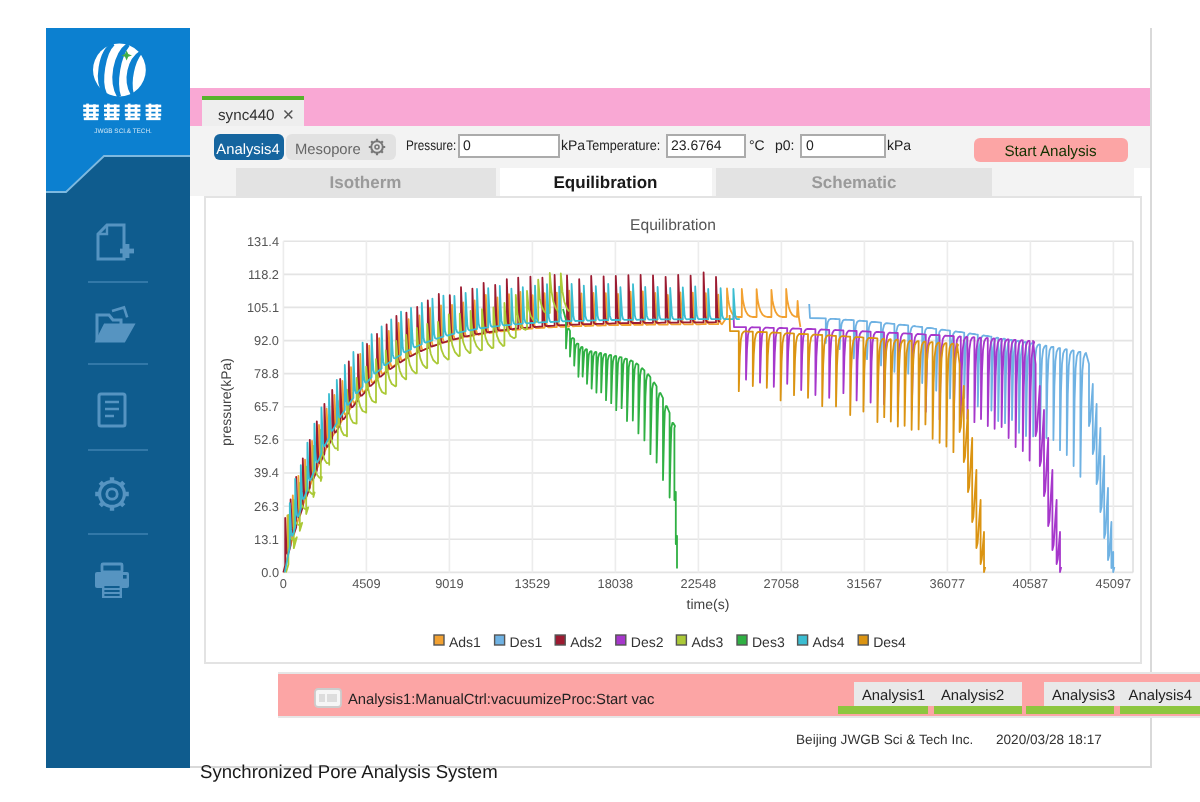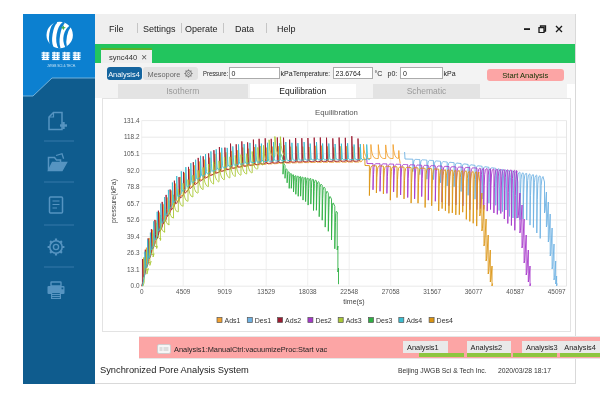--- a/index.html
+++ b/index.html
@@ -1,28 +1,28 @@
 <!DOCTYPE html>
 <html><head><meta charset="utf-8"><style>
 html,body{margin:0;padding:0;width:600px;height:401px;background:#fff;overflow:hidden;
 font-family:"Liberation Sans",sans-serif;-webkit-font-smoothing:antialiased;}
 .a{position:absolute;}
 #win{position:absolute;left:23px;top:14px;width:553px;height:370px;background:#fff;
 border-right:1px solid #d9d9d9;border-bottom:1px solid #d9d9d9;box-sizing:border-box;}
 #menu{left:72px;top:0;width:480px;height:30px;background:#efefef;color:#222;font-size:9px;}
 .mi{position:absolute;top:10px;}
 .sep{position:absolute;top:9px;width:1px;height:10px;background:#c5c5c5;}
-#tabrow{left:72px;top:30px;width:480px;height:19px;background:#22c55e;text-decoration:underline;}
+#tabrow{left:72px;top:30px;width:480px;height:19px;background:#f9a8d4;text-decoration:underline;}
 #tab{position:absolute;left:6px;top:3.5px;width:51px;height:15.5px;background:#eeeeee;
 border-top:2px solid #57b32b;box-sizing:border-box;font-size:7.6px;color:#333;}
 #toolbar{left:72px;top:49px;width:480px;height:21px;background:#f3f3f3;font-size:7px;color:#333;}
 .inp{position:absolute;top:4px;height:12px;background:#fff;border:1px solid #ababab;box-sizing:border-box;
 font-size:7px;color:#222;padding:1.5px 0 0 2px;}
 #subtabs{left:72px;top:70px;width:472px;height:14px;background:#f3f3f3;font-size:8.5px;}
-.stab{position:absolute;top:0;height:14px;background:#e3e3e3;color:#9a9a9a;text-align:center;line-height:14px;}
+.stab{position:absolute;top:0;height:14px;background:#e3e3e3;color:#9a9a9a;text-align:center;line-height:14px;font-weight:bold;}
 #chartpanel{left:79px;top:84px;width:469px;height:234px;background:#fff;border:1px solid #e3e3e3;box-sizing:border-box;}
 #statusrow{left:72px;top:322px;width:480px;height:23px;background:#fca5a5;border-top:1px solid #e6e6e6;border-bottom:1px solid #e6e6e6;box-sizing:border-box;margin-left:44px;}
 #bottombar{left:72px;top:345px;width:480px;height:24px;background:#fff;}
 .chip{position:absolute;top:3.5px;width:44.5px;height:12px;background:#e9e9e9;color:#222;font-size:7.4px;
 text-align:left;padding:2px 0 0 4px;box-sizing:border-box;}
 .gbar{position:absolute;top:15.5px;width:44.5px;height:4.5px;background:#8dc63f;}
 </style></head><body>
 <div id="win">
 <svg class="a" style="left:0;top:0" width="72" height="370" viewBox="0 0 72 370">
       <rect x="0" y="0" width="72" height="370" fill="#0f5c8e"></rect>
@@ -104,40 +104,20 @@
           <rect x="29" y="268" width="10" height="4" rx="0.5" fill="none" stroke="#5694c1" stroke-width="1.4"></rect>
           <rect x="25.5" y="272" width="17" height="8" rx="1"></rect>
           <rect x="29" y="277" width="10" height="8" fill="#5694c1"></rect>
           <g stroke="#0f5c8e" stroke-width="0.9">
             <path d="M30.2,279.5 h7.6 M30.2,281.5 h7.6 M30.2,283.5 h7.6"></path>
           </g>
           <rect x="39.5" y="273.5" width="1.8" height="1.8" fill="#0f5c8e"></rect>
         </g>
       </g>
     </svg>
-<div class="a" id="menu">
-<span class="mi" style="left:14px">File</span>
-<div class="sep" style="left:42px"></div>
-<span class="mi" style="left:48px">Settings</span>
-<div class="sep" style="left:86px"></div>
-<span class="mi" style="left:90px">Operate</span>
-<div class="sep" style="left:128px"></div>
-<span class="mi" style="left:140px">Data</span>
-<div class="sep" style="left:171px"></div>
-<span class="mi" style="left:182px">Help</span>
-<svg class="a" style="left:427px;top:13px" width="10" height="4">
-        <rect x="2" y="1.2" width="6" height="1.8" fill="#1a1a1a"></rect>
-      </svg>
-<svg class="a" style="left:443px;top:11px" width="9" height="8">
-        <path d="M2.5,2.5 v-1.5 h5 v5 h-1.5 M1,2.7 h5 v5 h-5 Z" fill="none" stroke="#1a1a1a" stroke-width="1.3"></path>
-      </svg>
-<svg class="a" style="left:460px;top:11px" width="8" height="8">
-        <path d="M1,1 L7,7 M7,1 L1,7" stroke="#1a1a1a" stroke-width="1.3"></path>
-      </svg>
-</div>
 <div class="a" id="tabrow">
       <div id="tab">
         <span style="position:absolute;left:8px;top:3.5px">sync440</span>
 <span style="position:absolute;left:40px;top:3.5px;color:#555">✕</span>
       </div>
     </div>
 <div class="a" id="toolbar">
 <div class="a" style="left:11.5px;top:4px;width:35px;height:13px;background:#15659f;border-radius:3px;color:#fff;text-align:center;padding-top:2.5px;box-sizing:border-box;font-size:7.4px;">Analysis4</div>
 <div class="a" style="left:47.5px;top:4px;width:55px;height:13px;background:#e2e2e2;border-radius:3px;color:#666;padding:2.5px 0 0 5px;box-sizing:border-box;font-size:7.4px;">Mesopore
 <svg class="a" style="left:41px;top:2px" width="9" height="9" viewBox="0 0 9 9">
@@ -155,21 +135,21 @@
 <div class="inp" style="left:237.5px;width:40.5px;">23.6764</div>
 <span class="a" style="left:279.5px;top:6.5px;color:#222">°C</span>
 <span class="a" style="left:292.5px;top:6.5px;color:#222">p0:</span>
 <div class="inp" style="left:305px;width:42.5px;">0</div>
 <span class="a" style="left:348.5px;top:6.5px;color:#222">kPa</span>
 <div class="a" style="left:391.5px;top:5.5px;width:77.5px;height:12px;background:#fca5a5;border-radius:3px;color:#123200;text-align:center;padding-top:2px;box-sizing:border-box;font-size:7.6px;">Start Analysis</div>
 </div>
 <div class="a" id="subtabs">
 <div class="stab" style="left:22.5px;width:130.5px;">Isotherm</div>
 <div class="stab" style="left:154.5px;width:106.5px;background:#fff;color:#1a1a1a;">Equilibration</div>
-<div class="stab" style="left:278px;width:107px;">Schematic</div>
+<div class="stab" style="left:263px;width:138px;">Schematic</div>
 </div>
 <div class="a" id="chartpanel"></div>
 <svg class="a" style="left:-23px;top:-14px" width="600" height="401" viewBox="0 0 600 401" shape-rendering="auto">
       <line x1="141.7" y1="286.2" x2="566.5" y2="286.2" stroke="#e4e4e4" stroke-width="0.8"></line>
       <line x1="141.7" y1="269.6" x2="566.5" y2="269.6" stroke="#e4e4e4" stroke-width="0.8"></line>
       <line x1="141.7" y1="253.1" x2="566.5" y2="253.1" stroke="#e4e4e4" stroke-width="0.8"></line>
       <line x1="141.7" y1="236.5" x2="566.5" y2="236.5" stroke="#e4e4e4" stroke-width="0.8"></line>
       <line x1="141.7" y1="220.0" x2="566.5" y2="220.0" stroke="#e4e4e4" stroke-width="0.8"></line>
       <line x1="141.7" y1="203.4" x2="566.5" y2="203.4" stroke="#e4e4e4" stroke-width="0.8"></line>
       <line x1="141.7" y1="186.8" x2="566.5" y2="186.8" stroke="#e4e4e4" stroke-width="0.8"></line>
@@ -239,26 +219,26 @@
       <rect x="429.1" y="317.5" width="5" height="5" fill="#db9412" stroke="#555" stroke-width="0.7"></rect>
       <text x="436.6" y="323.3" font-size="7" fill="#333">Des4</text>
     </svg>
 <div class="a" id="statusrow">
 <svg class="a" style="left:18px;top:7px" width="14" height="10">
         <rect x="0.5" y="0.5" width="13" height="9" rx="1.5" fill="#f6f6f6" stroke="#ccc" stroke-width="0.9"></rect>
         <rect x="2.5" y="3" width="3" height="4" fill="#ddd"></rect>
         <rect x="6.5" y="3" width="5" height="4" fill="#ddd"></rect>
       </svg>
 <span class="a" style="left:35px;top:8px;font-size:7.4px;color:#222">Analysis1:ManualCtrl:vacuumizeProc:Start vac</span>
-<div class="chip" style="left:264px">Analysis1</div>
+<div class="chip" style="left:288px">Analysis1</div>
       <div class="gbar" style="left:280px"></div>
 <div class="chip" style="left:327.5px">Analysis2</div>
       <div class="gbar" style="left:327.5px"></div>
 <div class="chip" style="left:383px">Analysis3</div>
       <div class="gbar" style="left:373.8px"></div>
 <div class="chip" style="left:421.3px">Analysis4</div>
       <div class="gbar" style="left:421.3px"></div>
 </div>
 <div class="a" id="bottombar">
-<span class="a" style="left:5px;top:6px;font-size:9.3px;color:#1a1a1a;">Synchronized Pore Analysis System</span>
+<span class="a" style="left:5px;top:22px;font-size:9.3px;color:#1a1a1a;">Synchronized Pore Analysis System</span>
 <span class="a" style="left:303px;top:8px;font-size:6.8px;color:#333;">Beijing JWGB Sci &amp; Tech Inc.</span>
 <span class="a" style="left:403px;top:8px;font-size:6.8px;color:#333;">2020/03/28 18:17</span>
 </div>
 </div>
 </body></html>

